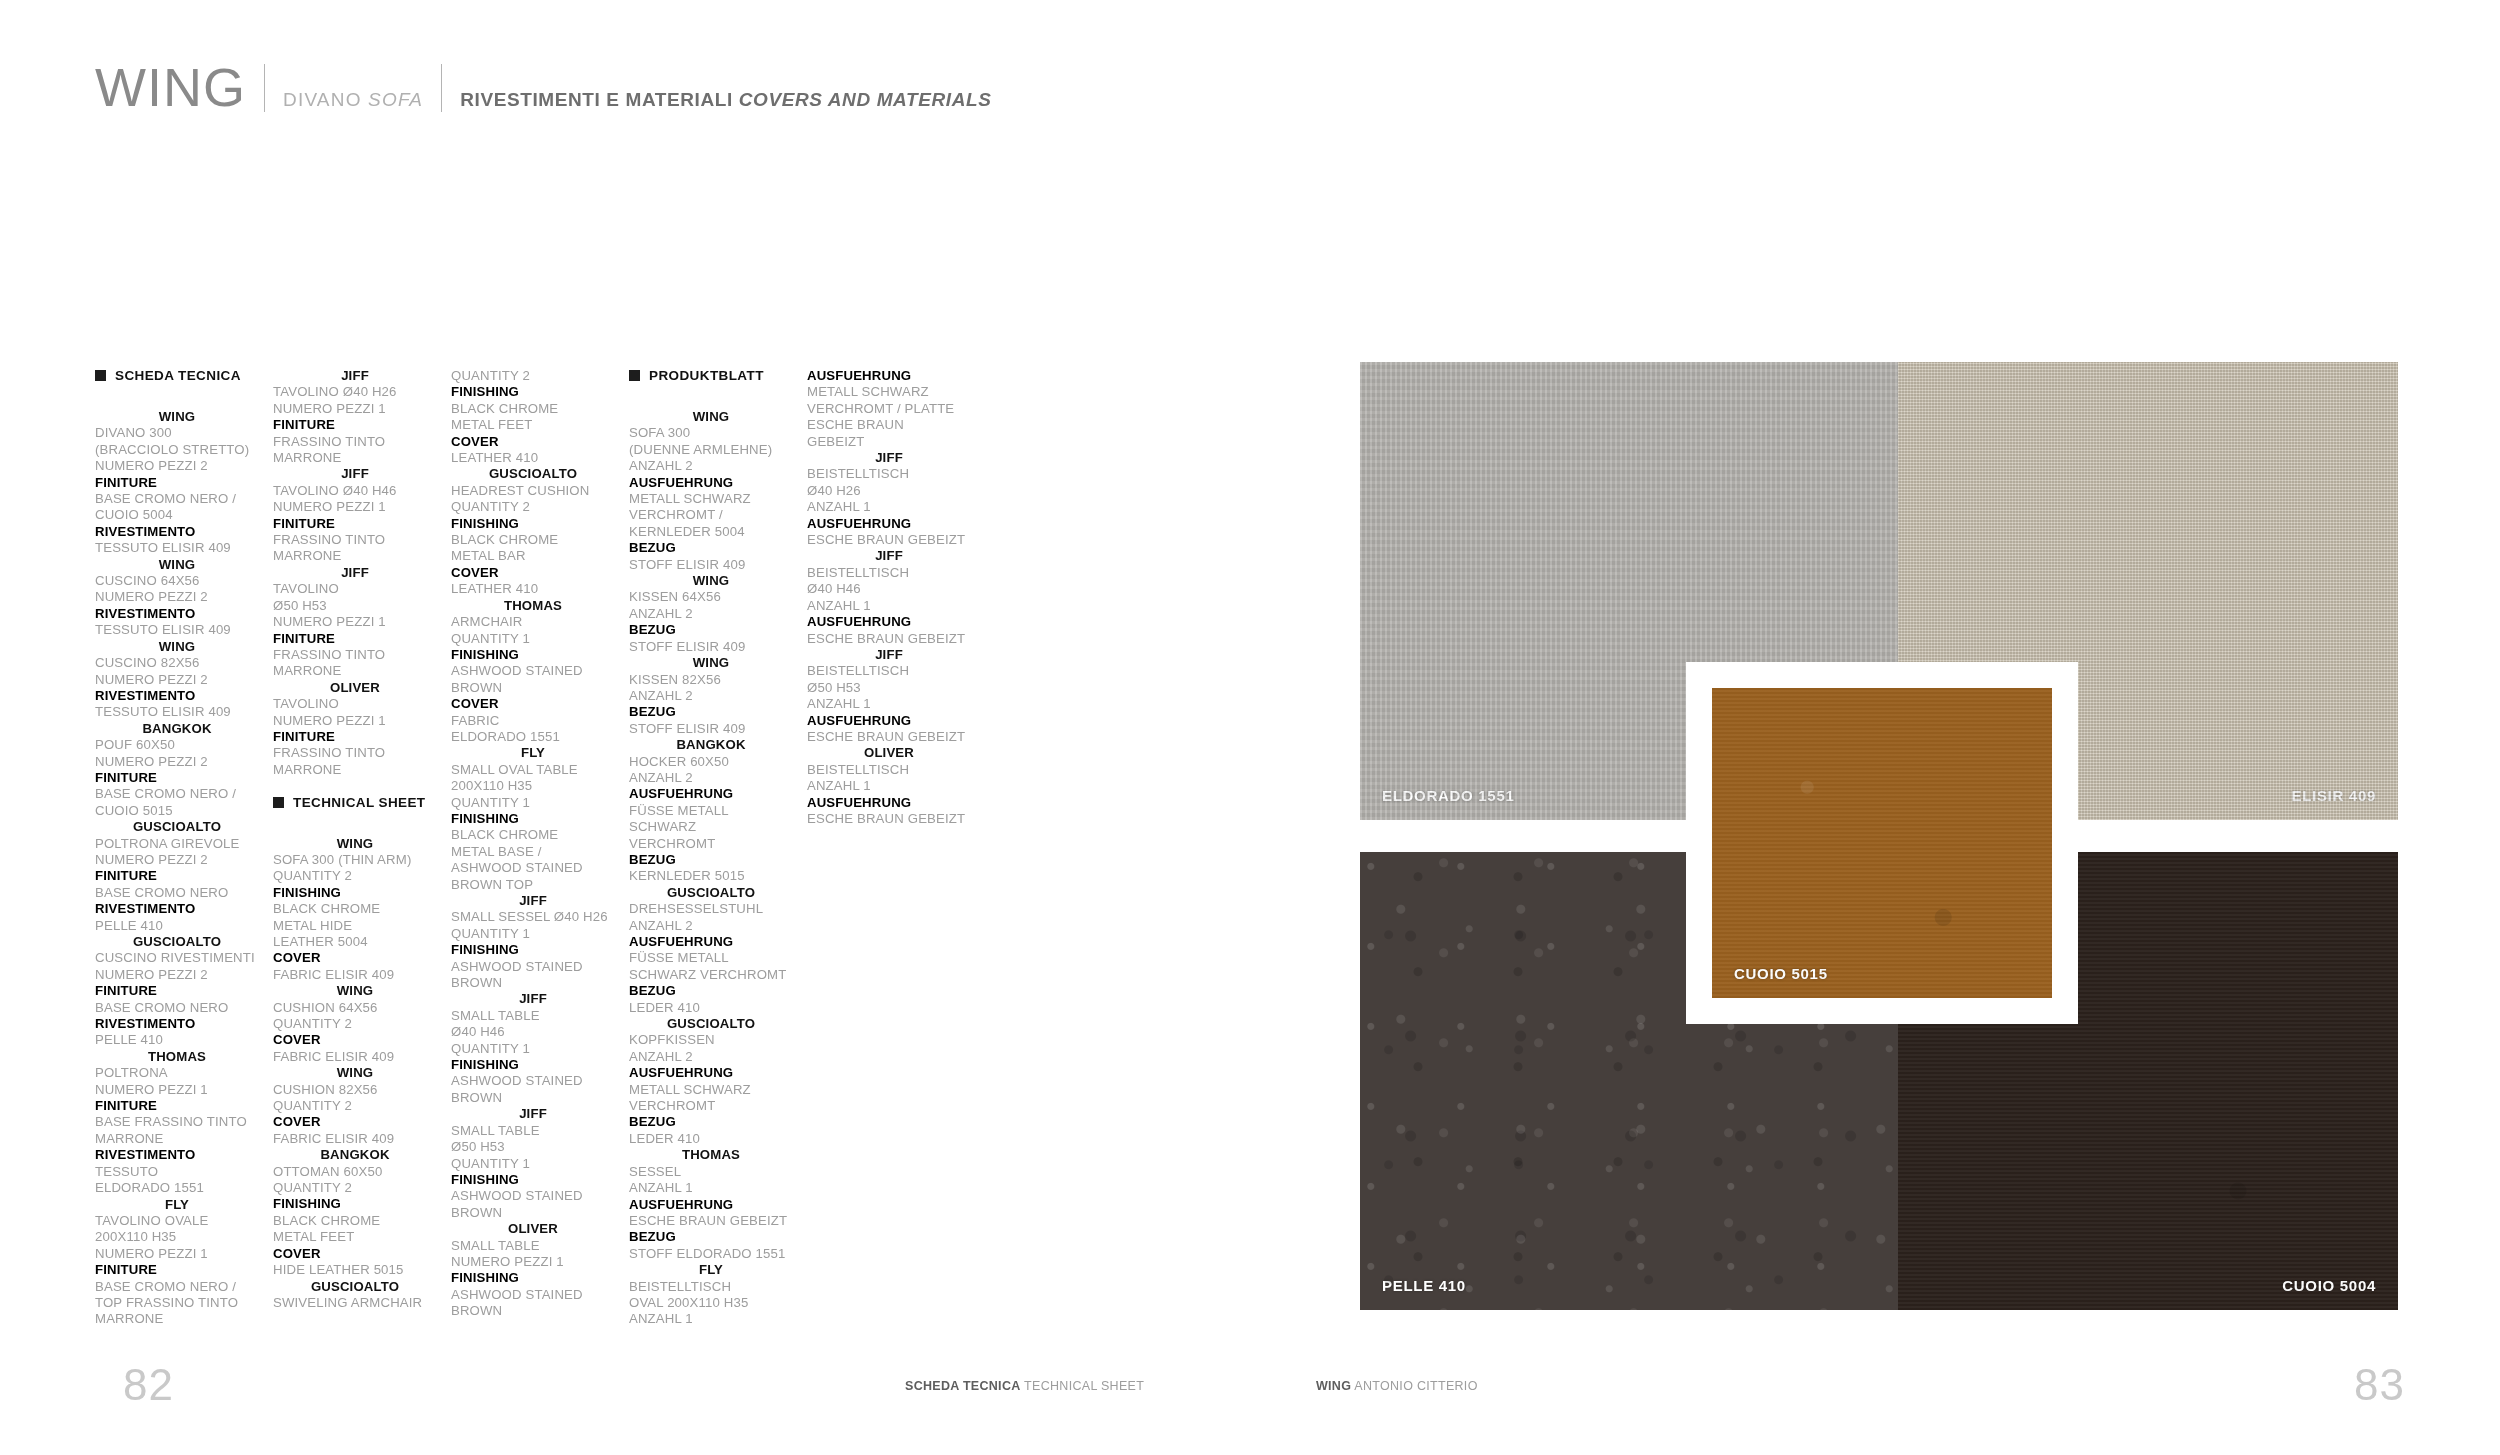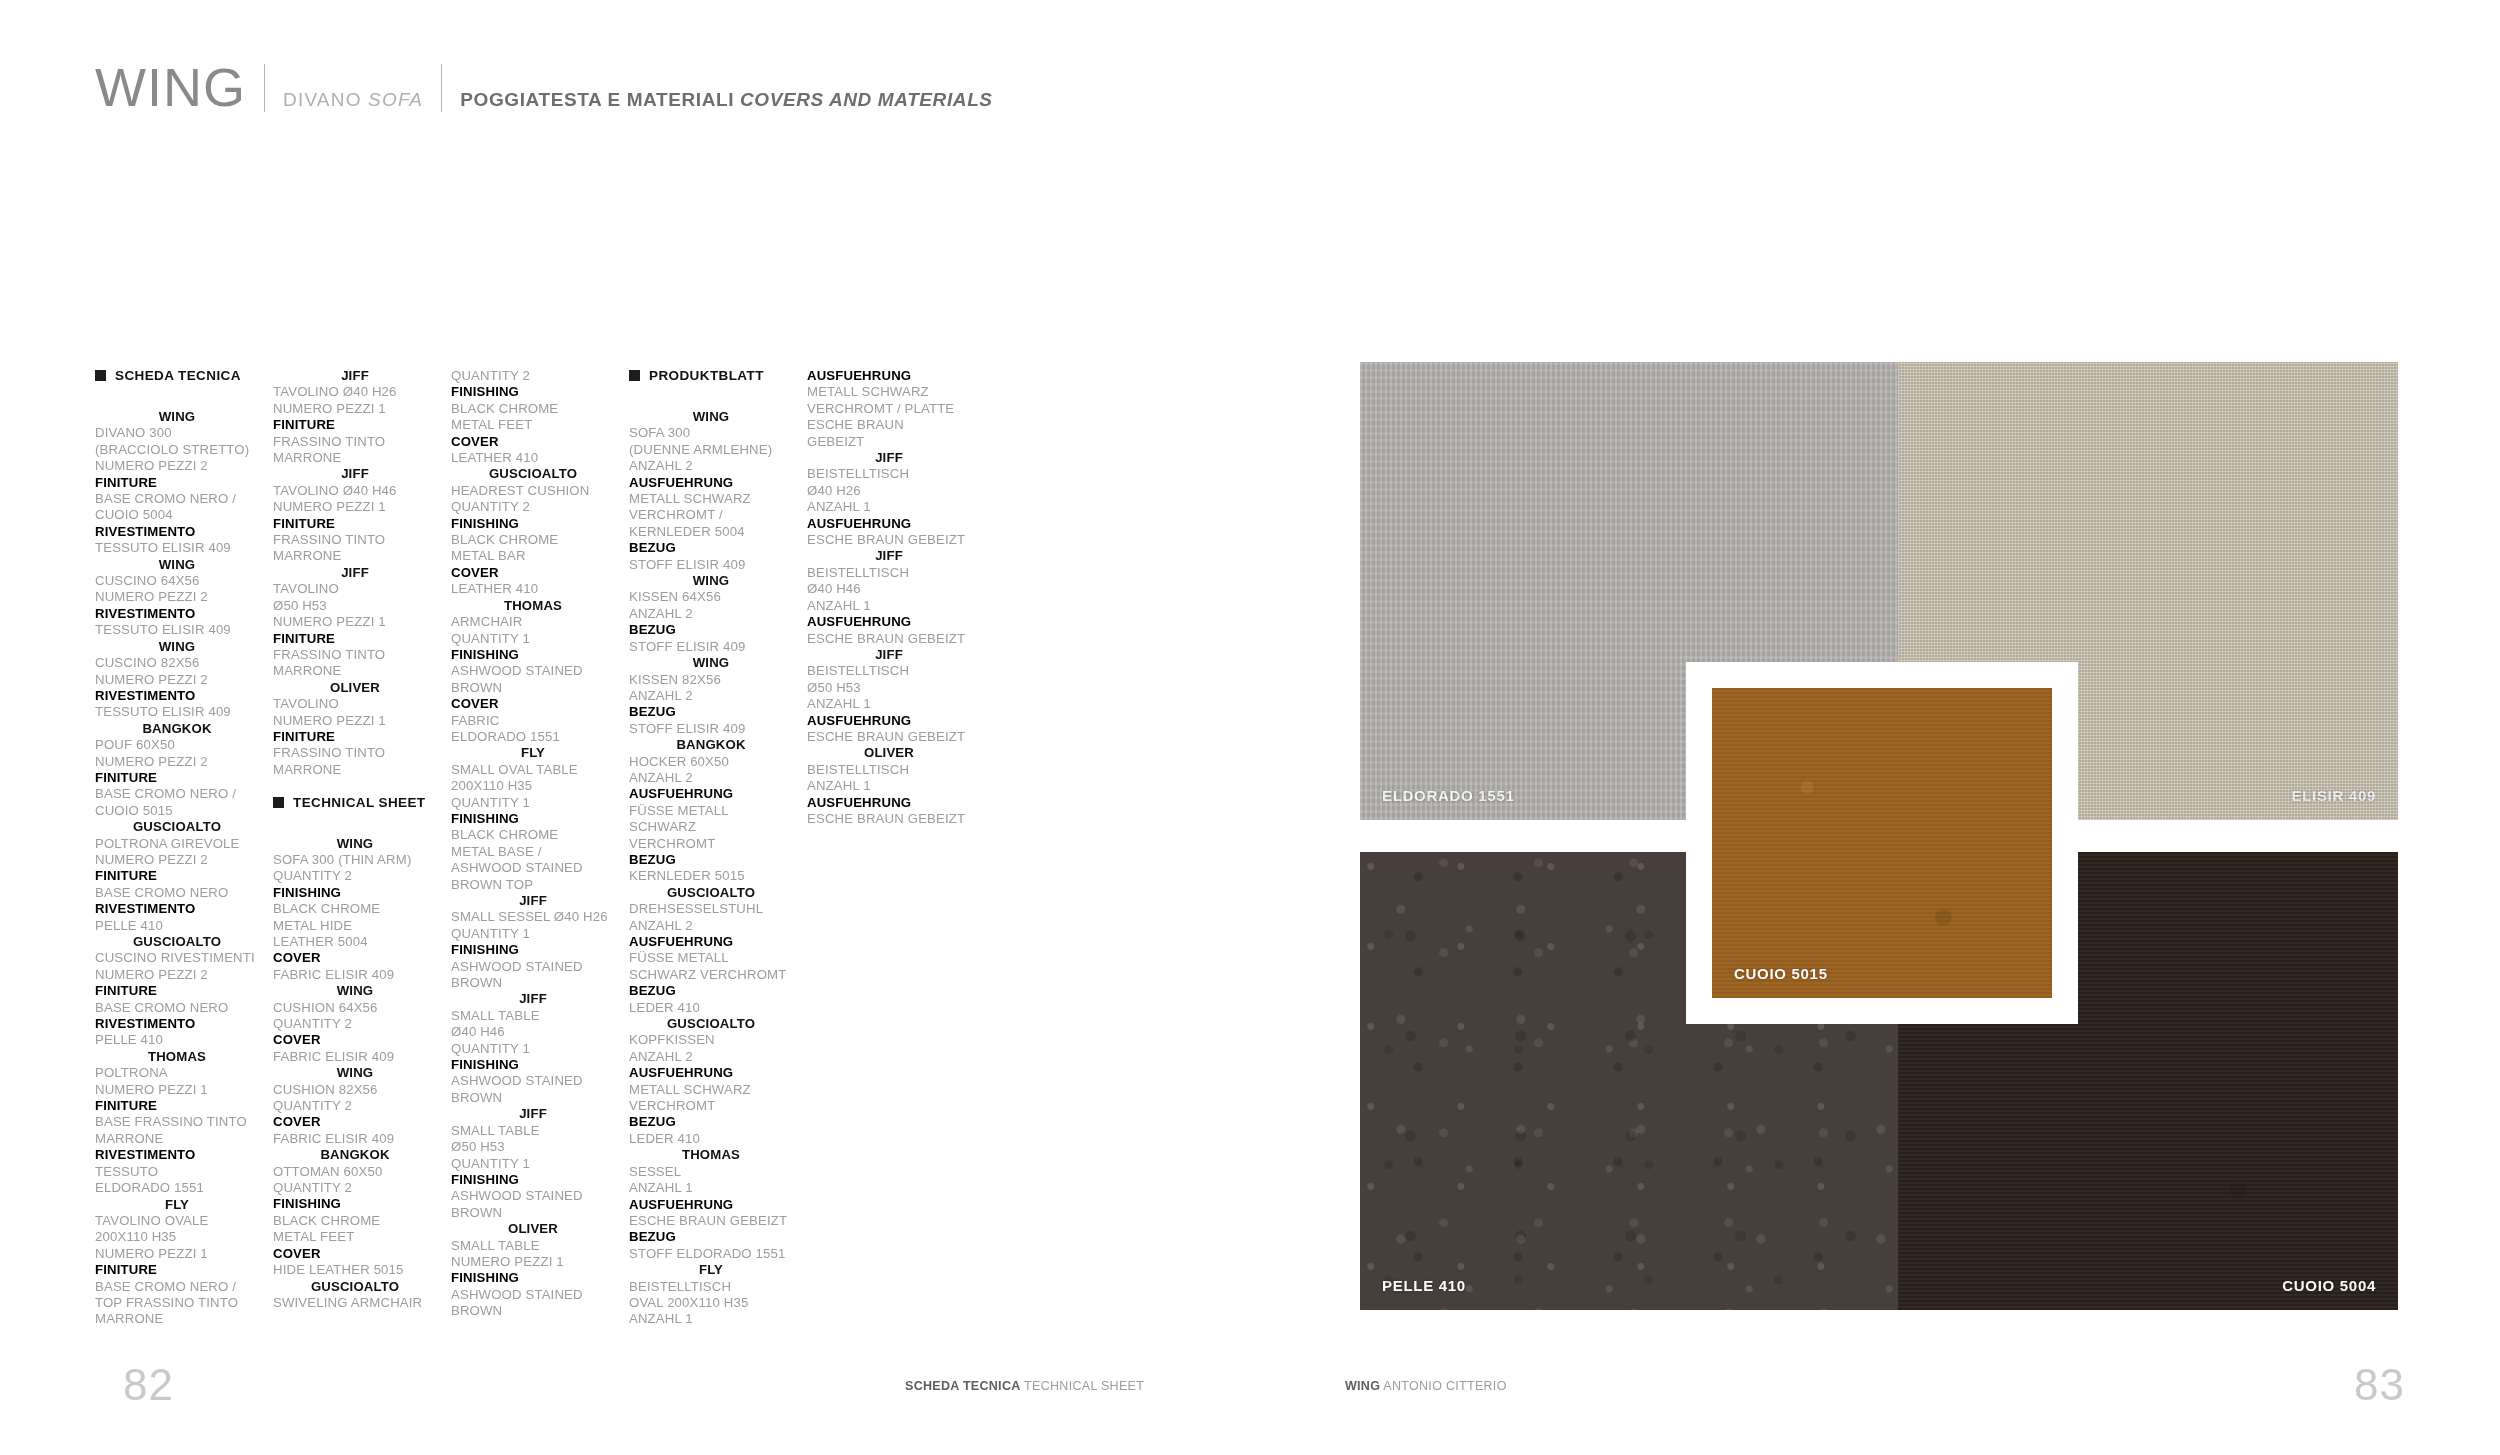--- a/index.html
+++ b/index.html
@@ -172,37 +172,37 @@
     font-size: 12.5px;
     letter-spacing: 0.3px;
     color: #9d9d9d;
     white-space: nowrap;
   }
   .footer-center b { color: #5e5e5e; }
 
   .footer-right-txt {
     position: absolute;
     bottom: 62px;
-    left: 1345px;
+    left: 1316px;
     font-size: 12.5px;
     letter-spacing: 0.3px;
     color: #9d9d9d;
     white-space: nowrap;
   }
   .footer-right-txt b { color: #5e5e5e; }
 </style>
 </head>
 <body>
 
 <div class="page-header">
   <span class="brand-title">WING</span>
   <span class="hdr-rule"></span>
   <span class="hdr-sub"><span class="roman">DIVANO </span><span>SOFA</span></span>
   <span class="hdr-rule"></span>
-  <span class="hdr-main"><span>POGGIATESTA E MATERIALI </span><span class="it">COVERS AND MATERIALS</span></span>
+  <span class="hdr-main"><span>RIVESTIMENTI E MATERIALI </span><span class="it">COVERS AND MATERIALS</span></span>
 </div>
 
 <div class="columns" id="columns">
     <div class="col">
       <div class="sec-head">
         <span class="sec-square"></span>
         <span class="sec-title">SCHEDA TECNICA</span>
       </div>
       <div class="ln b">WING</div>
       <div class="ln">DIVANO 300</div>

